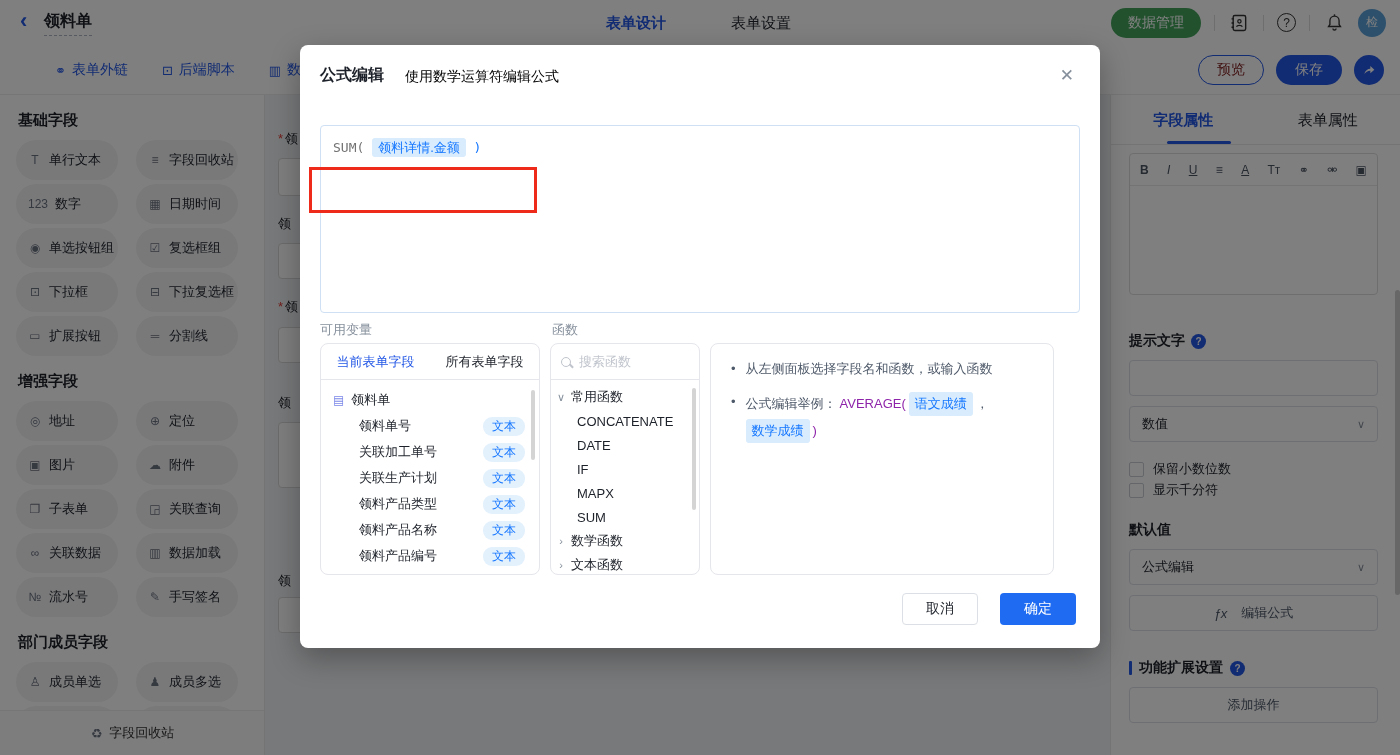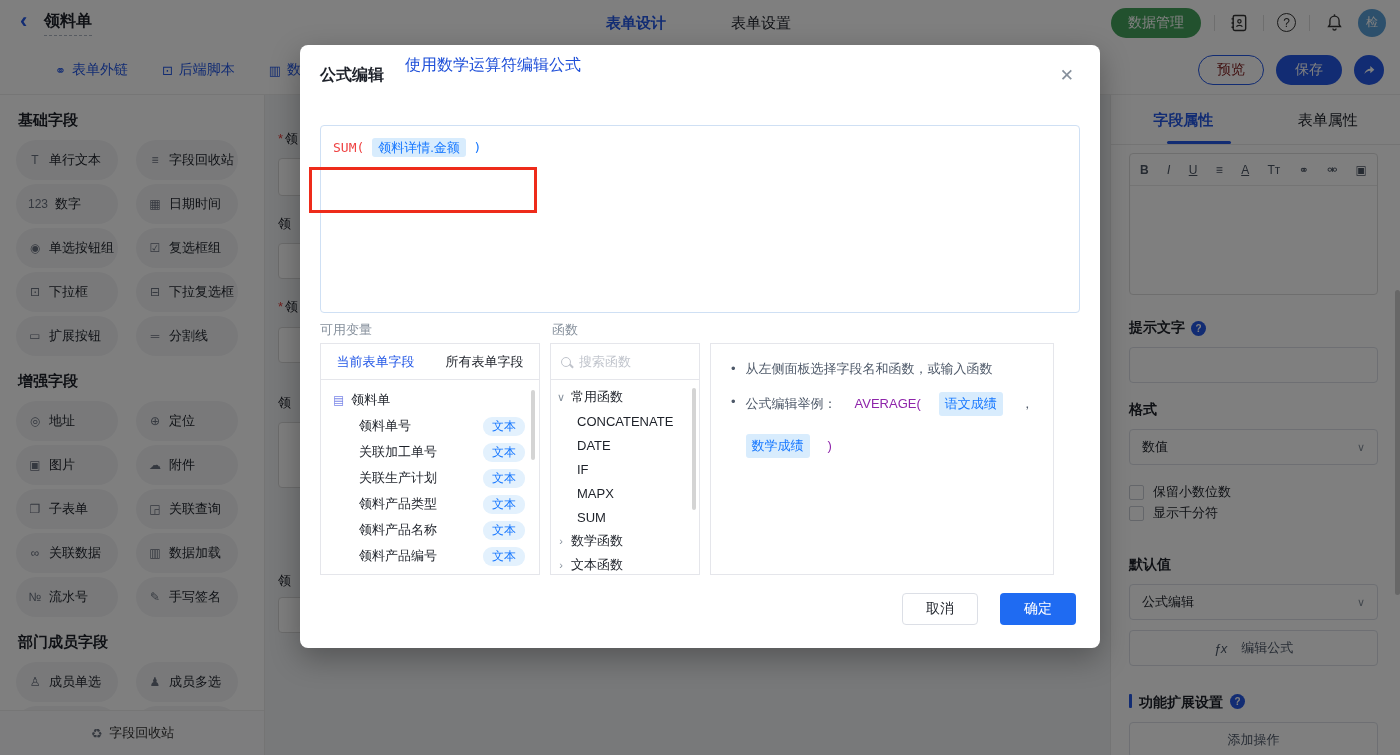--- a/index.html
+++ b/index.html
@@ -72,46 +72,46 @@
             display:inline-flex;align-items:center;justify-content:center}
   .rp-input{height:36px;border:1px solid #dcdfe6;border-radius:4px;background:#fff;width:100%}
   .rp-select{height:36px;border:1px solid #dcdfe6;border-radius:4px;background:#fff;width:100%;
              display:flex;align-items:center;justify-content:space-between;padding:0 12px;
              font-size:13px;cursor:pointer}
   .rp-select .chev{color:#86909c;font-size:11px}
   .cb-row{display:flex;align-items:center;gap:9px;font-size:13px}
   .cb-box{width:15px;height:15px;border:1px solid #c9cdd4;border-radius:2px;background:#fff;cursor:pointer}
   .rp-btn{height:36px;border:1px solid #dcdfe6;border-radius:4px;background:#fff;width:100%;
           display:flex;align-items:center;justify-content:center;gap:14px;font-size:13px;color:#4e5969;cursor:pointer}
-  .ext-title{display:flex;gap:7px;font-size:14px;font-weight:700}
+  .ext-title{display:flex;align-items:center;gap:7px;font-size:14px;font-weight:700}
   .ext-bar{width:3px;height:14px;background:#2458e6;border-radius:1px}
   .rp-scroll{position:absolute;left:284px;top:195px;width:5px;height:305px;background:#cfcfcf;border-radius:3px}.mt10{margin-top:10px}.mt16{margin-top:3px}.mt18{margin-top:18px}
-  .mt22{margin-top:34px}.mt24{margin-top:24px}.mt28{margin-top:28px}
+  .mt22{margin-top:22px}.mt24{margin-top:37px}.mt28{margin-top:28px}
 
   
   .dim{position:absolute;inset:0;background:rgba(0,0,0,0.5);z-index:10}
   .modal{position:absolute;left:300px;top:45px;width:800px;height:603px;background:#fff;
          border-radius:8px;z-index:20;box-shadow:0 10px 30px rgba(0,0,0,.3)}
   .m-title{position:absolute;left:20px;top:20px;font-size:16px;font-weight:700}
-  .m-sub{position:absolute;left:105px;top:10px;font-size:16px;color:#1d4ed8}
+  .m-sub{position:absolute;left:105px;top:23px;font-size:14px;color:#000000}
   .m-close{position:absolute;right:26px;top:20px;font-size:17px;color:#86909c;cursor:pointer}
 
   .fx-box{position:absolute;left:20px;top:80px;width:760px;height:188px;border:1px solid #cfe0f4;
           border-radius:4px;overflow:hidden}
   .fx-target{height:40px;line-height:40px;background:#e8f3fe;border-bottom:1px solid #d6e7f8;
              padding-left:12px;font-size:13px}
   .fx-body{padding:13px 12px;font-family:"DejaVu Sans Mono","Liberation Mono",monospace;font-size:13px;cursor:text}
-  .fx-fn{color:#ef4444}
+  .fx-fn{color:#737373}
   .fx-close{color:#1677ff}
   .chip{background:#d8ecfd;color:#1677ff;border-radius:3px;padding:2px 6px;font-size:13px;cursor:pointer;
         font-family:"Liberation Sans","DejaVu Sans",sans-serif}
   .red-annot{position:absolute;left:9px;top:122px;width:228px;height:46px;border:3px solid #ee2b1a;z-index:5}
 
   .m-label{position:absolute;top:276px;font-size:13px;color:#86909c}
-  .m-panel{position:absolute;top:298px;height:232px;border:1px solid #e5e6eb;border-radius:0;
+  .m-panel{position:absolute;top:298px;height:232px;border:1px solid #e5e6eb;border-radius:8px;
            background:#fff;overflow:hidden}
   .vpanel{left:20px;width:220px}
   .fpanel{left:250px;width:150px}
   .ipanel{left:410px;width:344px;padding:15px 16px}
 
   .vtabs{display:flex;height:36px;border-bottom:1px solid #e5e6eb}
   .vtab{flex:1;text-align:center;line-height:36px;font-size:13px;cursor:pointer;white-space:nowrap}
   .vtab.active{color:#2458e6}
   .vlist{padding-top:7px;position:relative}
   .vroot{height:26px;display:flex;align-items:center;gap:7px;padding-left:12px;font-size:13px;cursor:pointer}
@@ -129,21 +129,21 @@
                  font-family:"Liberation Sans","DejaVu Sans",sans-serif}
   .fsearch input::placeholder{color:#c0c4cc}
   .ftree{padding:5px 0;position:relative}
   .frow{height:24px;display:flex;align-items:center;font-size:13px;cursor:pointer}
   .frow .chev{color:#86909c;width:20px;text-align:center;font-size:11px}
   .fitem{padding-left:26px}
   .f-scroll{position:absolute;right:3px;top:44px;width:4px;height:122px;background:#d4d4d4;border-radius:2px}
 
   .hline{font-size:13px;color:#4e5969;display:flex;align-items:flex-start;line-height:20px;margin-bottom:13px}
   .hline::before{content:"•";margin:0 10px 0 4px;color:#4e5969}
-  .h2wrap{display:flex;align-items:center;flex-wrap:wrap;gap:18px}
+  .h2wrap{display:flex;align-items:center;flex-wrap:wrap;gap:3px}
   .fn-purple{color:#8e24aa}
 
   .m-btn{position:absolute;top:548px;width:76px;height:32px;border-radius:4px;font-size:14px;
          display:flex;align-items:center;justify-content:center;cursor:pointer}
   .m-cancel{left:602px;border:1px solid #dcdfe6;background:#fff;color:#1d2129}
   .m-confirm{left:700px;background:#1f6bf2;color:#fff}
 </style>
 </head>
 <body>
 
@@ -345,23 +345,20 @@
         <span>▣</span>
       </div>
     </div>
 
     <div class="rp-label mt24">
       <span>提示文字</span>
       <span class="q-circle">?</span>
     </div>
     <div class="rp-input mt10"></div>
 
-    <div class="rp-label mt18">
-      <span>格式</span>
-    </div>
     <div class="rp-select mt10">
       <span>数值</span>
       <span class="chev">∨</span>
     </div>
 
     <div class="cb-row mt18">
       <span class="cb-box"></span>
       <span>保留小数位数</span>
     </div>
     <div class="cb-row mt16">

